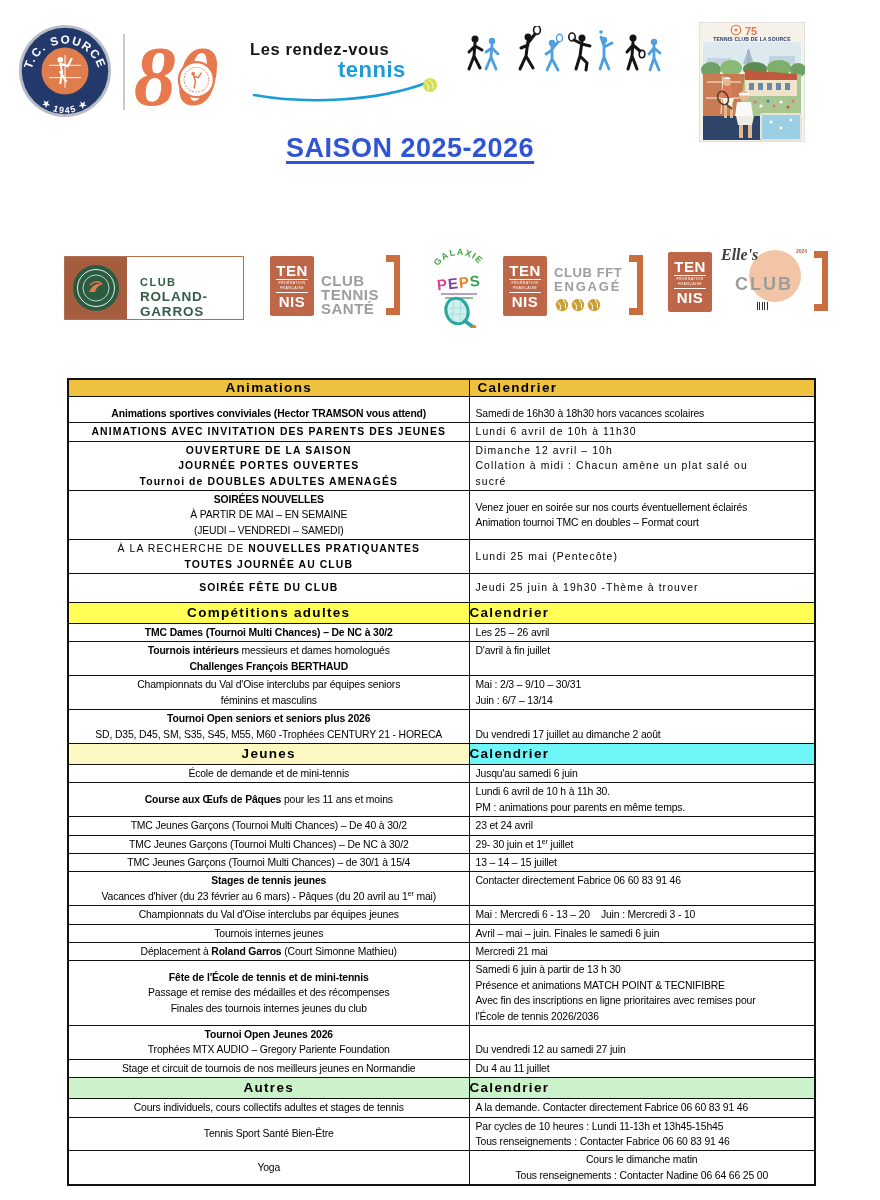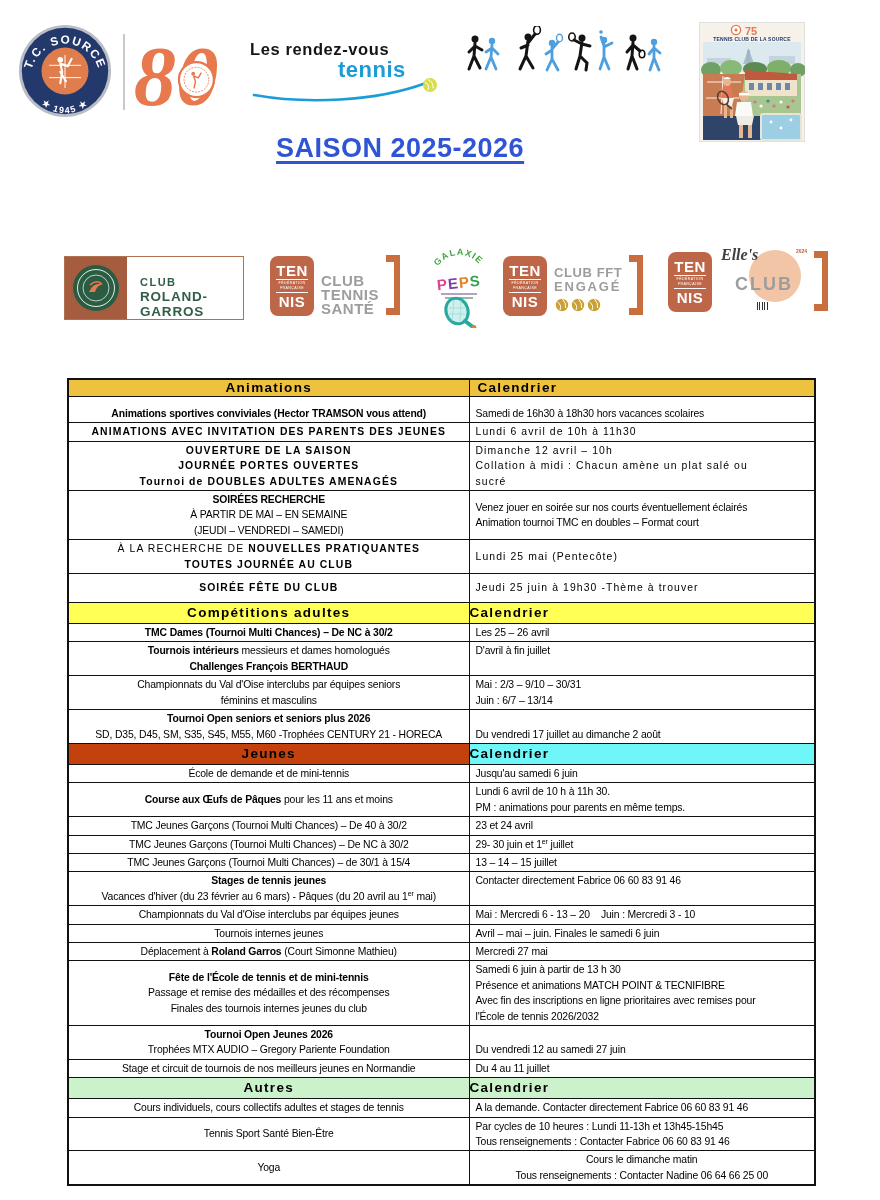--- a/index.html
+++ b/index.html
@@ -4,38 +4,38 @@
 <style>
   html,body{margin:0;padding:0}
   body{
     width:880px;height:1200px;background:#fff;position:relative;overflow:hidden;
     font-family:"Liberation Sans",sans-serif;color:#000;
   }
   .hdr{position:relative;height:378px}
   .abs{position:absolute}
   .sep{position:absolute;left:123px;top:34px;width:2px;height:76px;background:#c9c9c9}
   .title{
-    position:absolute;left:276px;top:133px;font-size:27px;font-weight:bold;color:#3054D6;
+    position:absolute;left:286px;top:133px;font-size:27px;font-weight:bold;color:#3054D6;
     text-decoration:underline;text-decoration-thickness:2.5px;text-underline-offset:4px;
     letter-spacing:.5px;
   }
   
   .rdv{position:absolute;left:250px;top:40px;width:200px}
   .rdv1{font-size:16.5px;font-weight:bold;color:#151515;letter-spacing:.6px}
   .rdv2{font-size:22px;font-weight:bold;color:#1B9CD8;margin:-2px 0 0 88px;letter-spacing:.5px}
   .rdvsw{display:block;margin-top:-8px}
   
   .badge{position:absolute;display:flex;align-items:flex-end;gap:7px}
   .badge-rg{left:64px;top:256px;border:1px solid #B0714F;height:62px;width:178px;gap:0}
   .rg-sq{width:62px;height:62px;background:#A65D3F;display:flex;align-items:center;justify-content:center;flex:none}
   .rg-tx{padding-left:13px;display:flex;flex-direction:column;justify-content:center;gap:1px}
   .rg-l1{font-size:11px;font-weight:bold;color:#315E46;letter-spacing:1.5px}
   .rg-l2{font-size:13.5px;font-weight:bold;color:#315E46;letter-spacing:.8px}
   .fft{width:44px;height:60px;background:#BE6748;color:#fff;text-align:center;flex:none;
-       display:flex;flex-direction:column;justify-content:center;border-radius:8px}
+       display:flex;flex-direction:column;justify-content:center;border-radius:2px}
   .fft .t1{font-size:15px;font-weight:bold;line-height:15px;letter-spacing:.5px}
   .fft .t2{font-size:3.6px;line-height:5px;letter-spacing:.4px;border-top:1px solid #fff;border-bottom:1px solid #fff;margin:1px 6px;padding:1px 0}
   .gr{color:#9D9D9D;font-weight:bold}
   .sante-tx{line-height:14px;font-size:15px;letter-spacing:.5px}
   .eng-tx{line-height:14px;font-size:13px;letter-spacing:.6px}
   .eng-tx .e2{letter-spacing:1.8px}
   .elles-box{position:relative;width:88px;height:64px;flex:none}
   .elles-circle{position:absolute;right:6px;top:2px;width:52px;height:52px;border-radius:50%;background:#F2C5A7}
   .elles-script{position:absolute;left:2px;top:-2px;font-family:"Liberation Serif",serif;font-style:italic;font-weight:bold;font-size:16px;color:#404040}
   .elles-club{position:absolute;left:16px;top:26px;font-size:18px;letter-spacing:2px}
@@ -376,21 +376,21 @@
           <div class="line ls"><span class="b">Tournoi de DOUBLES ADULTES AMENAGÉS</span></div>
         </td>
         <td class="cr">
           <div class="line ls"><span>Dimanche 12 avril – 10h</span></div>
           <div class="line ls"><span>Collation à midi : Chacun amène un plat salé ou</span></div>
           <div class="line ls"><span>sucré</span></div>
         </td>
       </tr>
       <tr>
         <td class="cl">
-          <div class="line"><span class="b">SOIRÉES RECHERCHE</span></div>
+          <div class="line"><span class="b">SOIRÉES NOUVELLES</span></div>
           <div class="line"><span>À PARTIR DE MAI – EN SEMAINE</span></div>
           <div class="line"><span>(JEUDI – VENDREDI – SAMEDI)</span></div>
         </td>
         <td class="cr">
           <div class="line"><span>Venez jouer en soirée sur nos courts éventuellement éclairés</span></div>
           <div class="line"><span>Animation tournoi TMC en doubles – Format court</span></div>
         </td>
       </tr>
       <tr>
         <td class="cl">
@@ -443,21 +443,21 @@
       <tr>
         <td class="cl">
           <div class="line"><span class="b">Tournoi Open seniors et seniors plus 2026</span></div>
           <div class="line"><span>SD, D35, D45, SM, S35, S45, M55, M60 -Trophées CENTURY 21 - HORECA</span></div>
         </td>
         <td class="cr" style="vertical-align: bottom;">
           <div class="line"><span>Du vendredi 17 juillet au dimanche 2 août</span></div>
         </td>
       </tr>
       <tr class="sec">
-        <td class="cl" style="background: #c2410c;">Jeunes</td>
+        <td class="cl" style="background: #fef9c3;">Jeunes</td>
         <td class="cr" style="background: rgb(111, 246, 248);">Calendrier</td>
       </tr>
       <tr>
         <td class="cl">
           <div class="line"><span>École de demande et de mini-tennis</span></div>
         </td>
         <td class="cr">
           <div class="line"><span>Jusqu'au samedi 6 juin</span></div>
         </td>
       </tr>
@@ -517,34 +517,34 @@
         </td>
         <td class="cr">
           <div class="line"><span>Avril – mai – juin. Finales le samedi 6 juin</span></div>
         </td>
       </tr>
       <tr>
         <td class="cl">
           <div class="line"><span>Déplacement à </span><span class="b">Roland Garros</span><span> (Court Simonne Mathieu)</span></div>
         </td>
         <td class="cr">
-          <div class="line"><span>Mercredi 27 mai</span></div>
+          <div class="line"><span>Mercredi 21 mai</span></div>
         </td>
       </tr>
       <tr>
         <td class="cl">
           <div class="line"><span class="b">Fête de l'École de tennis et de mini-tennis</span></div>
           <div class="line"><span>Passage et remise des médailles et des récompenses</span></div>
           <div class="line"><span>Finales des tournois internes jeunes du club</span></div>
         </td>
         <td class="cr">
           <div class="line"><span>Samedi 6 juin à partir de 13 h 30</span></div>
           <div class="line"><span>Présence et animations MATCH POINT &amp; TECNIFIBRE</span></div>
           <div class="line"><span>Avec fin des inscriptions en ligne prioritaires avec remises pour</span></div>
-          <div class="line"><span>l'École de tennis 2026/2032</span></div>
+          <div class="line"><span>l'École de tennis 2026/2036</span></div>
         </td>
       </tr>
       <tr>
         <td class="cl">
           <div class="line"><span class="b">Tournoi Open Jeunes 2026</span></div>
           <div class="line"><span>Trophées MTX AUDIO – Gregory Pariente Foundation</span></div>
         </td>
         <td class="cr" style="vertical-align: bottom;">
           <div class="line"><span>Du vendredi 12 au samedi 27 juin</span></div>
         </td>

